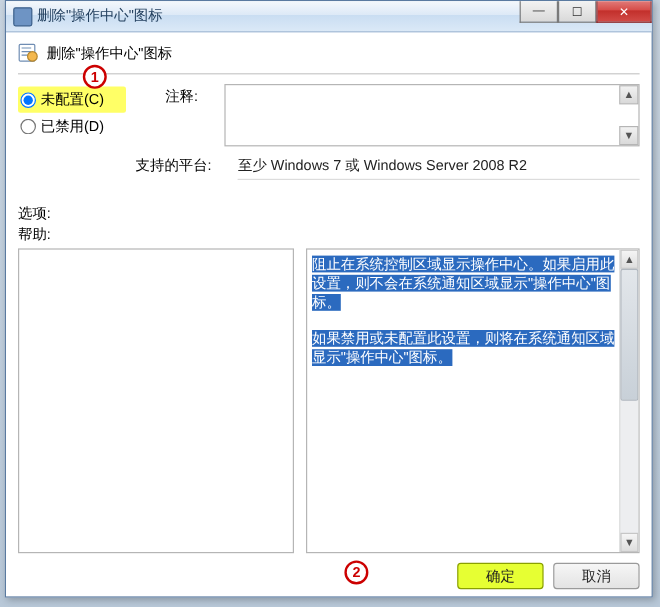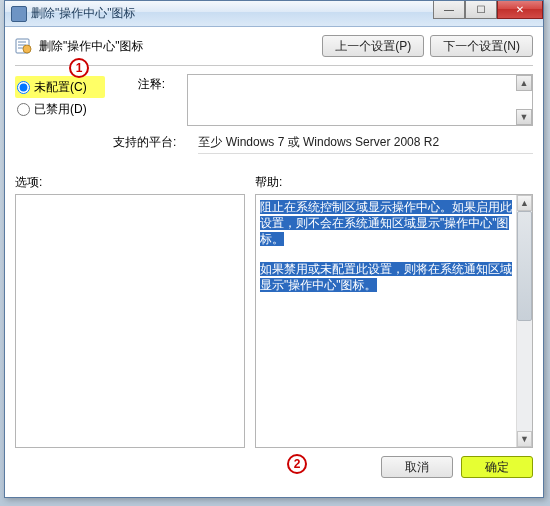--- a/index.html
+++ b/index.html
@@ -167,20 +167,21 @@
     flex: 1;
     font-size: 12px;
     color: #222;
     border-bottom: 1px solid #dcdcdc;
     padding: 2px 0;
   }
   .lower-labels {
     display: flex;
     margin-top: 14px;
     margin-bottom: 3px;
+    flex-direction: column;
   }
   .lower-labels .lbl { font-size: 12px; }
   .lower-panels {
     display: flex;
     gap: 10px;
   }
   .panel {
     border: 1px solid #b5b5b5;
     background: #fff;
     height: 254px;
@@ -271,24 +272,20 @@
           <svg width="18" height="18" viewBox="0 0 18 18">
             <rect x="1" y="2" width="13" height="14" rx="1" fill="#fff" stroke="#6f8db3" stroke-width="1"></rect>
             <line x1="3" y1="5" x2="11" y2="5" stroke="#6f8db3" stroke-width="1"></line>
             <line x1="3" y1="8" x2="11" y2="8" stroke="#6f8db3" stroke-width="1"></line>
             <line x1="3" y1="11" x2="11" y2="11" stroke="#6f8db3" stroke-width="1"></line>
             <circle cx="12" cy="12" r="4" fill="#f4b84e" stroke="#b4862e"></circle>
           </svg>
         </span>
         <span class="header-text">删除"操作中心"图标</span>
       </div>
-      <div class="nav-btns">
-        <button class="btn">上一个设置(P)</button>
-        <button class="btn">下一个设置(N)</button>
-      </div>
     </div>
 
     <div class="divider"></div>
 
     <div class="cfg-area">
       <div class="radios">
         <label class="radio-row highlight" style="position:relative;">
           <div class="callout" style="top:-18px; left:54px;">1</div>
           <input type="radio" name="cfg" checked="" style="">
           <span>未配置(C)</span>
@@ -329,18 +326,18 @@
         <div class="scrollbar">
           <div class="sarrow">▲</div>
           <div class="thumb"></div>
           <div class="sarrow" style="position:absolute;bottom:0;left:0;right:0">▼</div>
         </div>
       </div>
     </div>
 
     <div class="footer">
       <div class="callout" style="left:272px; top:-2px;">2</div>
+      <button class="btn primary-hl" style="width:72px">确定</button>
       <button class="btn" style="width:72px">取消</button>
-      <button class="btn primary-hl" style="width:72px">确定</button>
     </div>
 
   </div>
 </div>
 
 </body></html>

